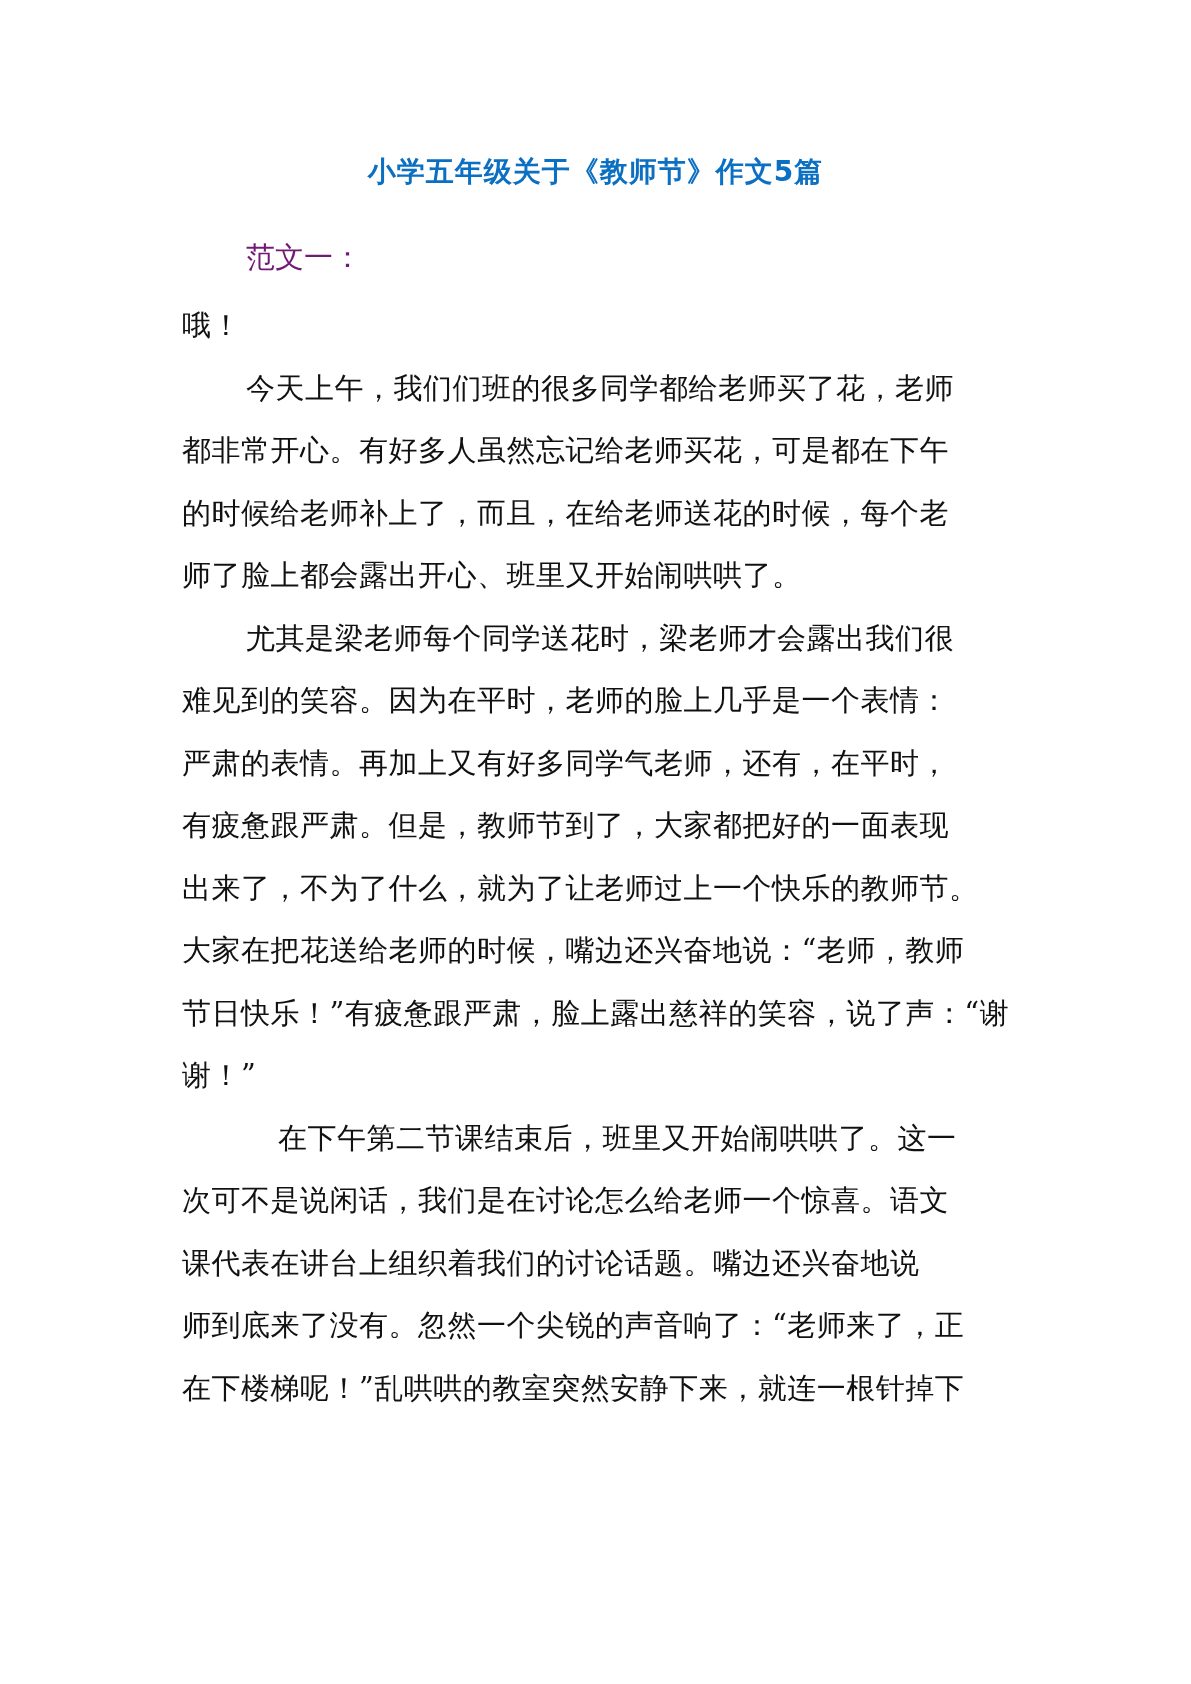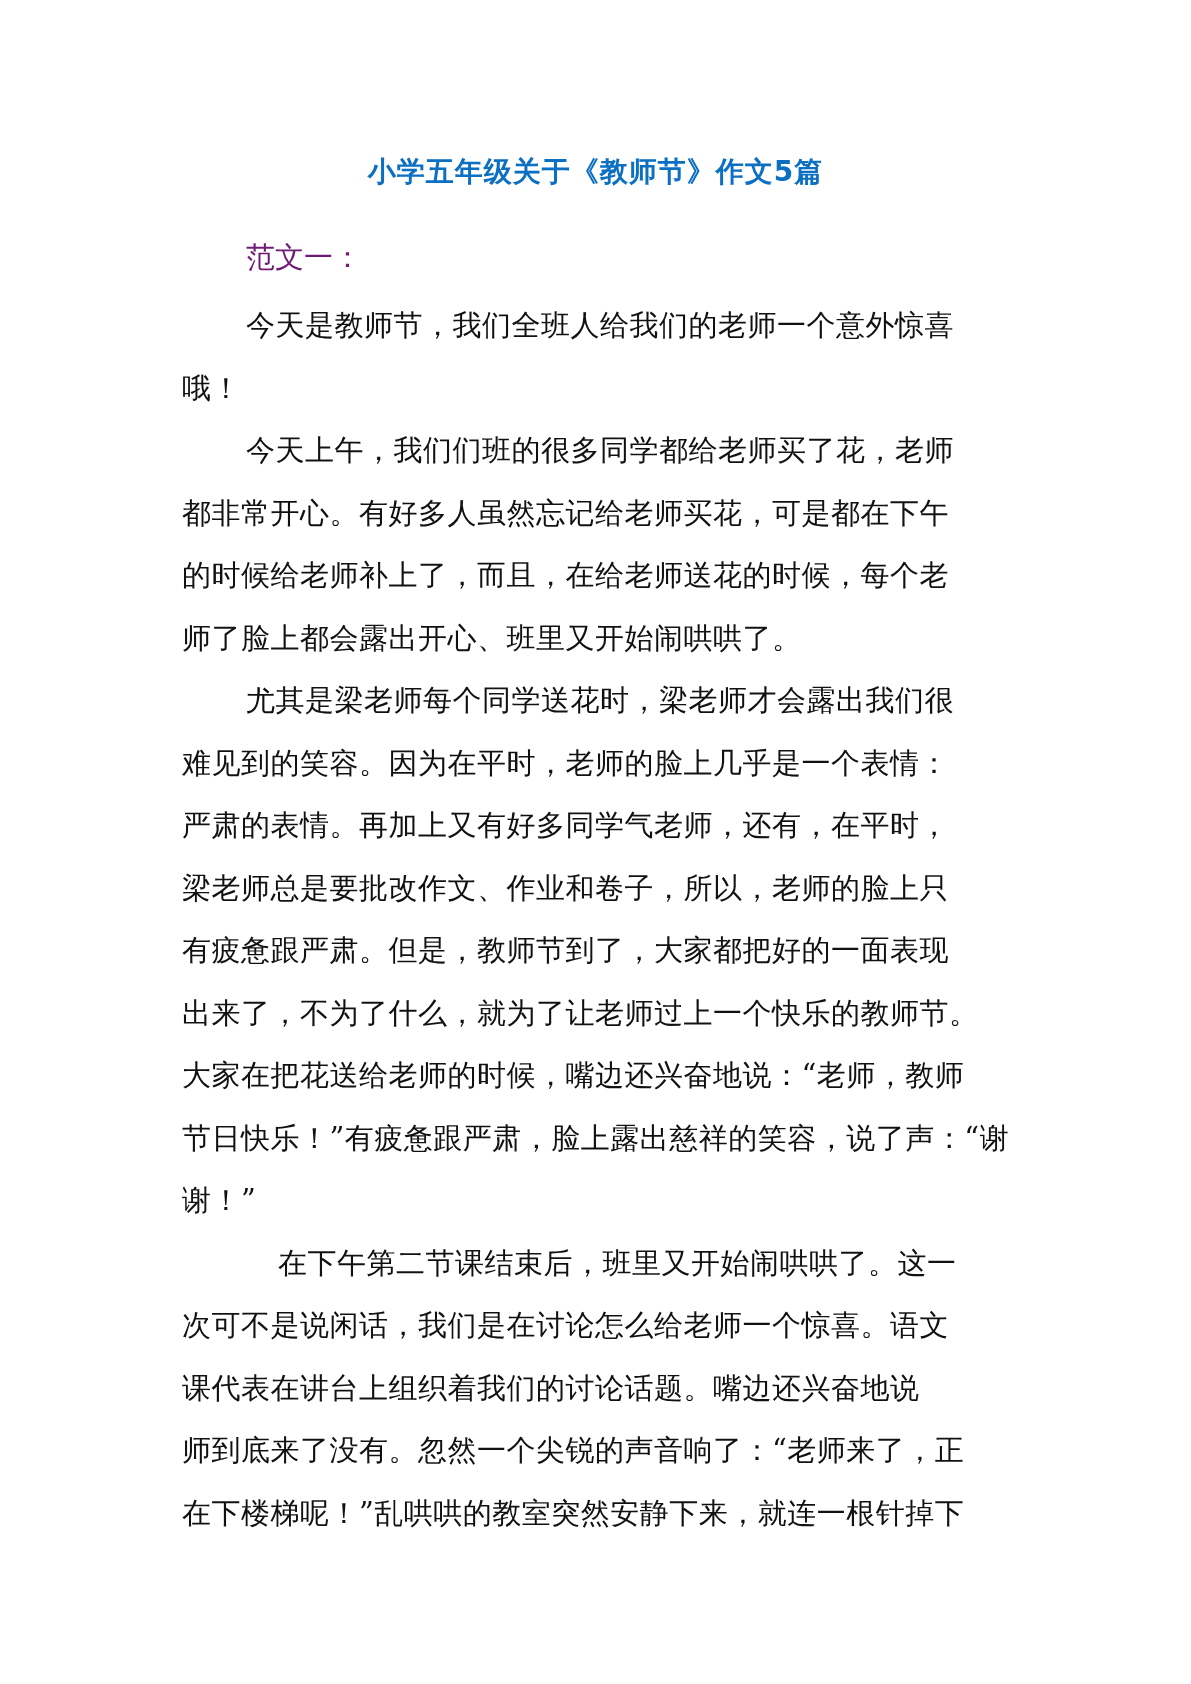--- a/index.html
+++ b/index.html
@@ -73,36 +73,34 @@
 
 <div class="page">
 
   <h1 class="title">小学五年级关于《教师节》作文5篇</h1>
 
   <div class="body-text">
 
     <p class="section-label">范文一：</p>
 
     <p class="para">
-      <span class="line">今天是教师节，我们全班人给我们的老师一个意外惊喜</span>
       <span class="line" style="text-indent:0">哦！</span>
     </p>
 
     <p class="para">
       <span class="line">今天上午，我们们班的很多同学都给老师买了花，老师</span>
       <span class="line" style="text-indent:0">都非常开心。有好多人虽然忘记给老师买花，可是都在下午</span>
       <span class="line" style="text-indent:0">的时候给老师补上了，而且，在给老师送花的时候，每个老</span>
       <span class="line" style="text-indent:0">师了脸上都会露出开心、班里又开始闹哄哄了。</span>
     </p>
 
     <p class="para">
       <span class="line">尤其是梁老师每个同学送花时，梁老师才会露出我们很</span>
       <span class="line" style="text-indent:0">难见到的笑容。因为在平时，老师的脸上几乎是一个表情：</span>
       <span class="line" style="text-indent:0">严肃的表情。再加上又有好多同学气老师，还有，在平时，</span>
-      <span class="line" style="text-indent:0">梁老师总是要批改作文、作业和卷子，所以，老师的脸上只</span>
       <span class="line" style="text-indent:0">有疲惫跟严肃。但是，教师节到了，大家都把好的一面表现</span>
       <span class="line" style="text-indent:0">出来了，不为了什么，就为了让老师过上一个快乐的教师节。</span>
       <span class="line" style="text-indent:0">大家在把花送给老师的时候，嘴边还兴奋地说：“老师，教师</span>
       <span class="line" style="text-indent:0">节日快乐！”有疲惫跟严肃，脸上露出慈祥的笑容，说了声：“谢</span>
       <span class="line" style="text-indent:0">谢！”</span>
     </p>
 
     <p class="para indent-wide">
       <span class="line">在下午第二节课结束后，班里又开始闹哄哄了。这一</span>
       <span class="line" style="text-indent:0">次可不是说闲话，我们是在讨论怎么给老师一个惊喜。语文</span>

